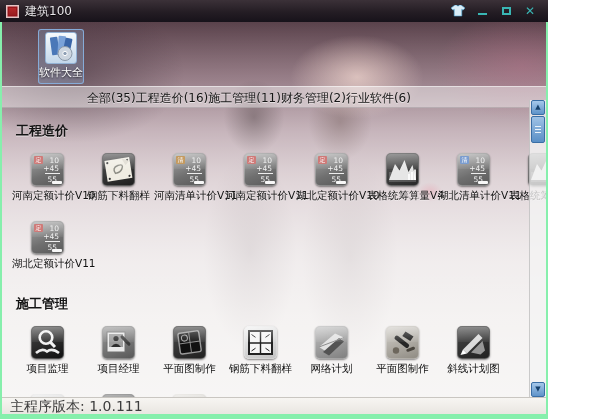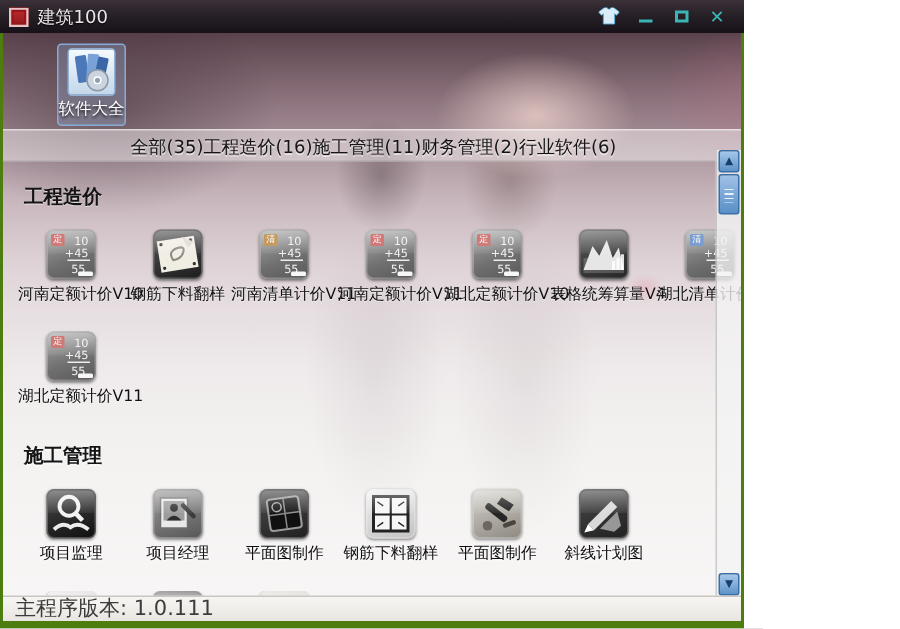--- a/index.html
+++ b/index.html
@@ -1,19 +1,19 @@
 <!DOCTYPE html>
 <html><head>
 <meta charset="utf-8">
 <style>
   * { margin:0; padding:0; box-sizing:border-box; }
   html,body { width:600px; height:419px; overflow:hidden;
     font-family:"DejaVu Sans","Liberation Sans",sans-serif; }
 
-  #window { position:relative; width:496px; height:419px; background:#4d7c0f; }
+  #window { position:relative; width:548px; height:419px; background:#86efac; }
 
   
   .titlebar { position:absolute; top:0; left:0; right:0; height:22px;
     background:linear-gradient(180deg,#3b3138 0%,#241d24 55%,#17121a 100%);
     display:flex; align-items:center; padding:0 6px; z-index:30; }
   .logo { width:13px; height:13px; background:linear-gradient(#c22b2d,#8d181c);
     box-shadow:inset 0 0 0 1.5px rgba(255,255,255,.75), inset 0 0 0 3px rgba(150,20,25,.9);
     margin-right:6px; flex:none; }
   .win-title { color:#e9e6ea; font-size:12px; text-shadow:0 1px 1px #000; }
   .tb-spacer { flex:1; }
@@ -336,20 +336,30 @@
                 <svg viewBox="0 0 33 33">
       <rect x="5" y="5" width="23" height="23" fill="#f6f6f6" stroke="#222" stroke-width="2"></rect>
       <line x1="5" y1="17" x2="28" y2="17" stroke="#222" stroke-width="1.4"></line>
       <line x1="16.5" y1="5" x2="16.5" y2="28" stroke="#222" stroke-width="1.4"></line>
       <path d="M7.5 8.5 l4 2.8 M25.5 8.5 l-4 2.8 M7.5 25 l4 -2.8 M25.5 25 l-4 -2.8" stroke="#222" stroke-width="1"></path>
                 </svg>
               </div>
               <div class="app-label">钢筋下料翻样</div>
             </div>
             <div class="cell">
+              <div class="app-icon icon-network">
+                <svg viewBox="0 0 33 33">
+      <polygon points="4,21 20,7.5 29,11.5 12,26" fill="#e2e2e2"></polygon>
+      <polygon points="8,26 24,12 29,15.5 14,29.5" fill="#535353"></polygon>
+      <line x1="4" y1="21" x2="29" y2="11.5" stroke="#8c8c8c"></line>
+                </svg>
+              </div>
+              <div class="app-label">网络计划</div>
+            </div>
+            <div class="cell">
               <div class="app-icon icon-tools">
                 <svg viewBox="0 0 33 33">
       <path d="M19.5 5.5 l8 5 -3.2 4.4 -8-5 z" fill="#181818"></path>
       <rect x="7" y="13" width="17" height="4.6" rx="2" transform="rotate(38 15 16)" fill="#262626"></rect>
       <circle cx="10" cy="24.5" r="3.2" fill="#6d675d"></circle>
       <rect x="20" y="22" width="9" height="3" rx="1.5" transform="rotate(-20 24 23)" fill="#4a463f"></rect>
                 </svg>
               </div>
               <div class="app-label">平面图制作</div>
             </div>

